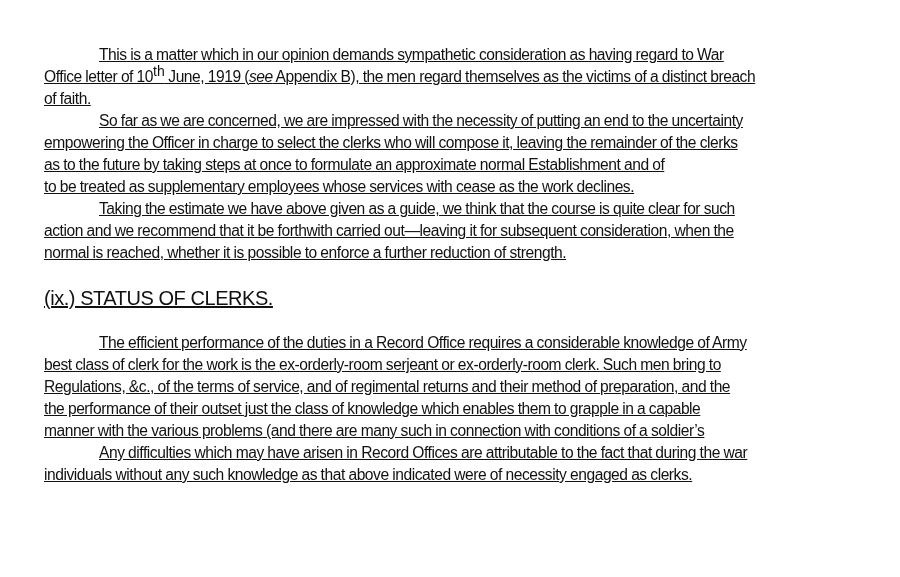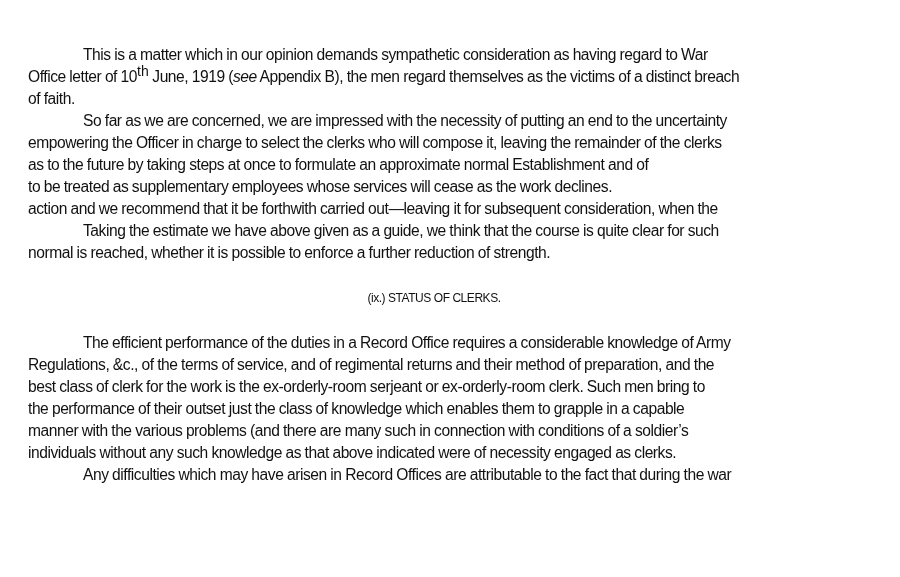--- a/index.html
+++ b/index.html
@@ -10,45 +10,46 @@
     body {
       width: 900px;
       height: 577px;
       position: relative;
       overflow: hidden;
       color: #111111;
       font-family: "Liberation Sans", "DejaVu Sans", sans-serif;
     }
     .page {
       position: absolute;
-      left: 28px;
+      left: 44px;
       top: 44px;
       width: 820px;
+      text-decoration: underline;
     }
     .para {
       margin: 0;
     }
     .line {
       display: block;
       height: 22px;
       line-height: 22px;
       font-size: 15.6px;
       letter-spacing: -0.45px;
       word-spacing: -0.3px;
       white-space: nowrap;
     }
     .line.indent {
       padding-left: 55px;
     }
     .heading {
       height: 22px;
       line-height: 22px;
-      font-size: 12px;
+      font-size: 20px;
       letter-spacing: -0.45px;
-      text-align: center;
+      text-align: left;
       width: 812px;
       margin: 0;
     }
     .gap1 { height: 23px; }
     .gap2 { height: 23px; }
     sup {
       font-size: 14px;
       line-height: 0;
       vertical-align: 6px;
       letter-spacing: 0;
@@ -63,41 +64,41 @@
   <div class="para">
     <span class="line indent">This is a matter which in our opinion demands sympathetic consideration as having regard to War</span>
     <span class="line"><span>Office letter of 10</span><sup>th</sup><span> June, 1919 (</span><em>see</em><span> Appendix B), the men regard themselves as the victims of a distinct breach</span></span>
     <span class="line">of faith.</span>
   </div>
 
   <div class="para">
     <span class="line indent">So far as we are concerned, we are impressed with the necessity of putting an end to the uncertainty</span>
     <span class="line">empowering the Officer in charge to select the clerks who will compose it, leaving the remainder of the clerks</span>
     <span class="line">as to the future by taking steps at once to formulate an approximate normal Establishment and of</span>
-    <span class="line">to be treated as supplementary employees whose services will cease as the work declines.</span>
+    <span class="line">to be treated as supplementary employees whose services with cease as the work declines.</span>
   </div>
 
   <div class="para">
+    <span class="line indent">Taking the estimate we have above given as a guide, we think that the course is quite clear for such</span>
     <span class="line">action and we recommend that it be forthwith carried out—leaving it for subsequent consideration, when the</span>
-    <span class="line indent">Taking the estimate we have above given as a guide, we think that the course is quite clear for such</span>
     <span class="line">normal is reached, whether it is possible to enforce a further reduction of strength.</span>
   </div>
 
   <div class="gap1"></div>
 
   <h2 class="heading" style="font-weight:normal;">(ix.) STATUS OF CLERKS.</h2>
 
   <div class="gap2"></div>
 
   <div class="para">
     <span class="line indent">The efficient performance of the duties in a Record Office requires a considerable knowledge of Army</span>
+    <span class="line">best class of clerk for the work is the ex-orderly-room serjeant or ex-orderly-room clerk. Such men bring to</span>
     <span class="line">Regulations, &amp;c., of the terms of service, and of regimental returns and their method of preparation, and the</span>
-    <span class="line">best class of clerk for the work is the ex-orderly-room serjeant or ex-orderly-room clerk. Such men bring to</span>
     <span class="line">the performance of their outset just the class of knowledge which enables them to grapple in a capable</span>
     <span class="line">manner with the various problems (and there are many such in connection with conditions of a soldier’s</span>
   </div>
 
   <div class="para">
+    <span class="line indent">Any difficulties which may have arisen in Record Offices are attributable to the fact that during the war</span>
     <span class="line">individuals without any such knowledge as that above indicated were of necessity engaged as clerks.</span>
-    <span class="line indent">Any difficulties which may have arisen in Record Offices are attributable to the fact that during the war</span>
   </div>
 
 </div>
 
 </body></html>

